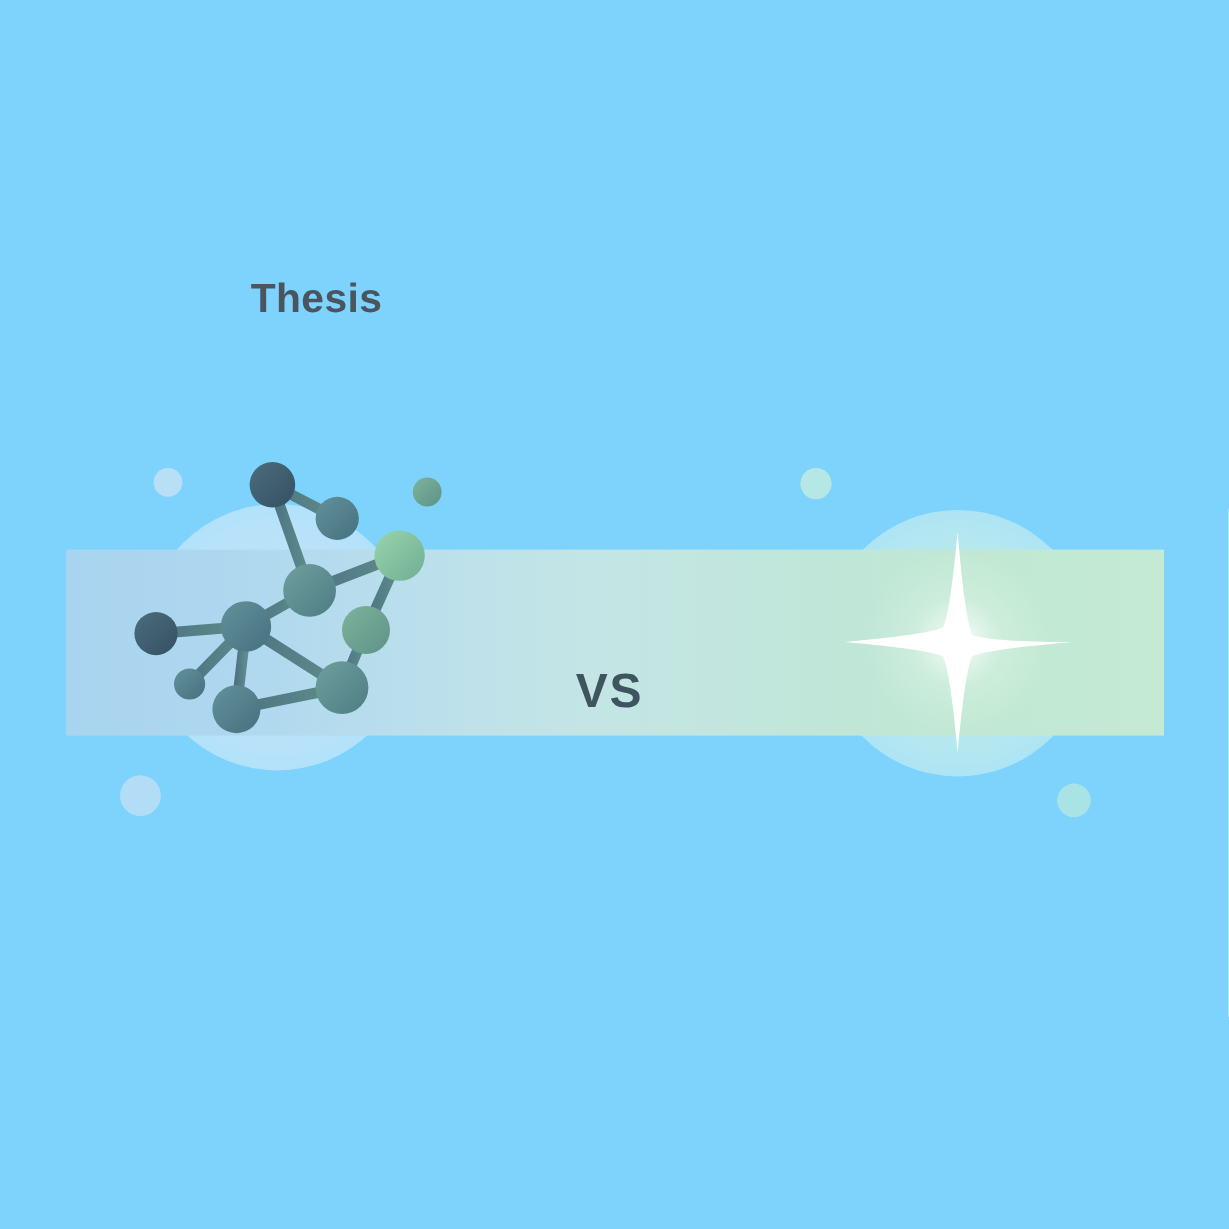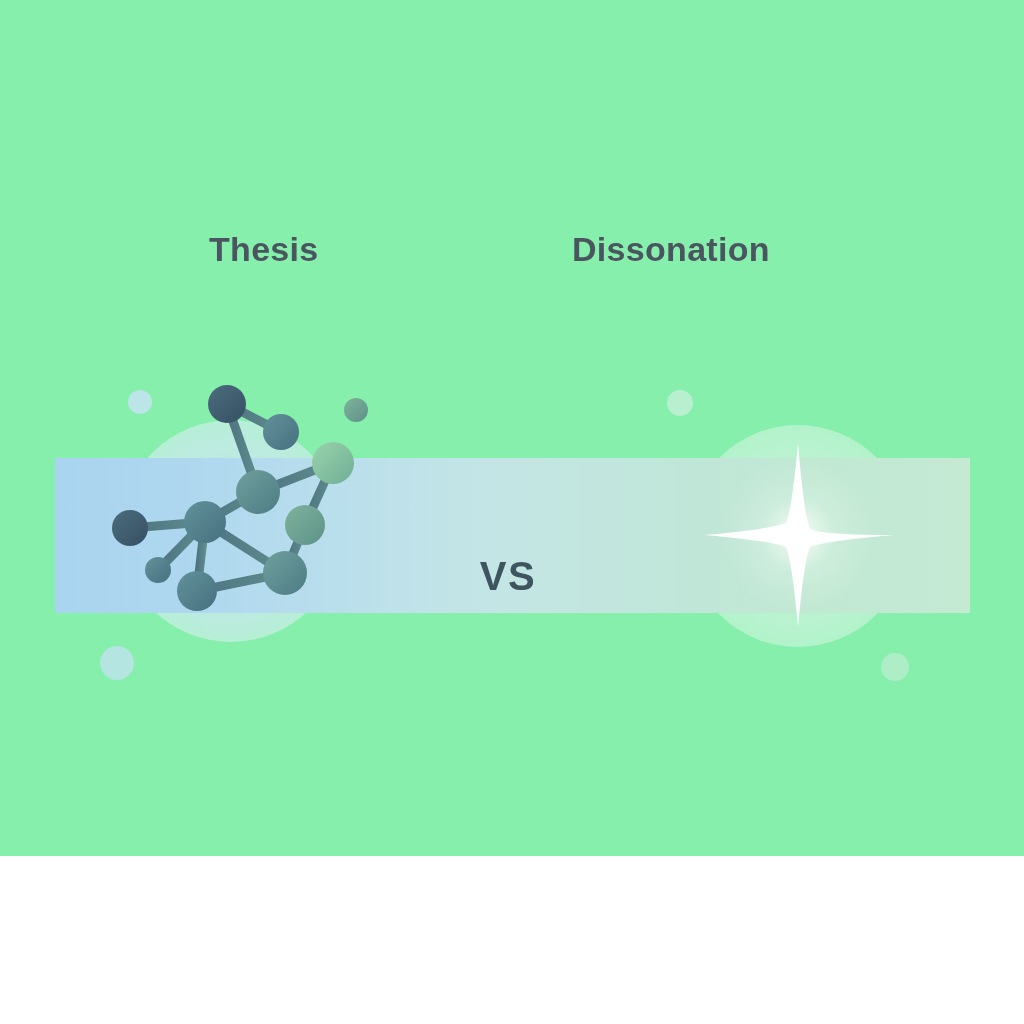--- a/index.html
+++ b/index.html
@@ -11,22 +11,22 @@
     width: 1024px;
     height: 1024px;
     font-family: "Liberation Sans", sans-serif;
     -webkit-font-smoothing: antialiased;
     overflow: hidden;
   }
 
   #stage {
     position: relative;
     width: 1024px;
-    height: 856px;
-    background: #86efac;
+    height: 1024px;
+    background: #7dd3fc;
   }
 
   
   .heading {
     position: absolute;
     font-family: "Liberation Sans", sans-serif;
     font-size: 34px;
     font-weight: 700;
     letter-spacing: 0.3px;
     color: #4a5560;
@@ -131,21 +131,20 @@
 </style>
 </head>
 <body>
 
 <div id="stage">
 
   <div class="halo" id="halo-left"></div>
   <div class="halo" id="halo-right"></div>
 
   <div class="heading" id="heading-left">Thesis</div>
-  <div class="heading" id="heading-right">Dissonation</div>
 
   <div id="band"></div>
 
   <div class="dot" id="dot-tl"></div>
   <div class="dot" id="dot-bl"></div>
   <div class="dot" id="dot-tr"></div>
   <div class="dot" id="dot-br"></div>
 
   <svg id="network" viewBox="95 370 290 260">
     <defs>

